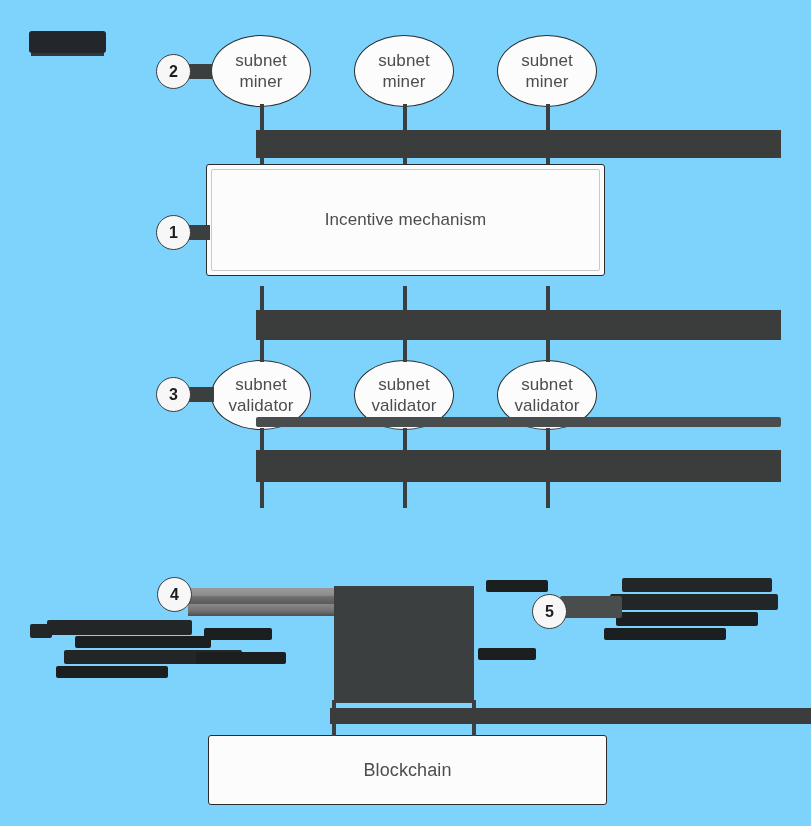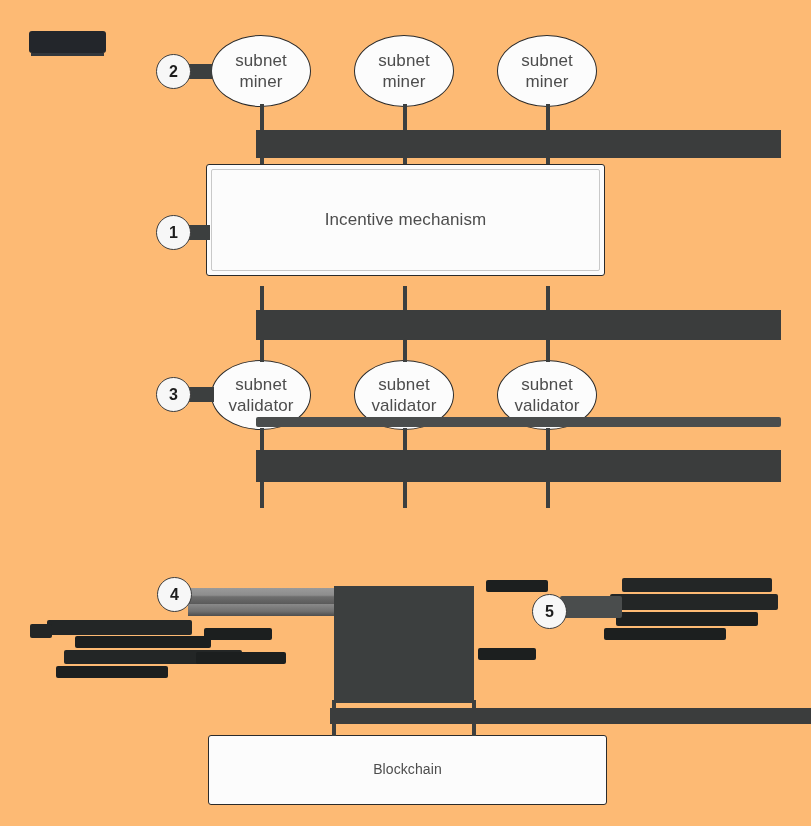--- a/index.html
+++ b/index.html
@@ -3,21 +3,21 @@
 <meta charset="utf-8">
 <style>
   html,body{margin:0;padding:0;background:#000;}
   body{
     font-family:"Liberation Sans","DejaVu Sans",sans-serif;
     -webkit-font-smoothing:antialiased;
   }
   #canvas{
     position:relative;
     width:811px;height:826px;
-    background:#fdba74;
+    background:#7dd3fc;
     overflow:hidden;
   }
 
   
   .node{
     position:absolute;
     box-sizing:border-box;
     display:flex;
     align-items:center;
     justify-content:center;
@@ -229,17 +229,17 @@
   <div class="glyphblob dimmer" style="left:616px;top:612px;width:142px;height:14px;"></div>
   <div class="glyphblob dimmer" style="left:604px;top:628px;width:122px;height:12px;"></div>
   <div class="glyphblob light" style="left:560px;top:596px;width:62px;height:22px;"></div>
   <div class="glyphblob dimmer" style="left:486px;top:580px;width:62px;height:12px;"></div>
   <div class="glyphblob dimmer" style="left:478px;top:648px;width:58px;height:12px;"></div>
 
   <div class="vline" style="left:332px;top:700px;height:36px;"></div>
   <div class="vline" style="left:472px;top:700px;height:36px;"></div>
   <div class="hband" style="left:330px;top:708px;width:481px;height:16px;"></div>
 
-  <div class="node rect" style="left:208px;top:735px;width:399px;height:70px;font-size:14px;">
+  <div class="node rect" style="left:208px;top:735px;width:399px;height:70px;font-size:18px;">
     <span>Blockchain</span>
   </div>
 
 </div>
 
 </body></html>

